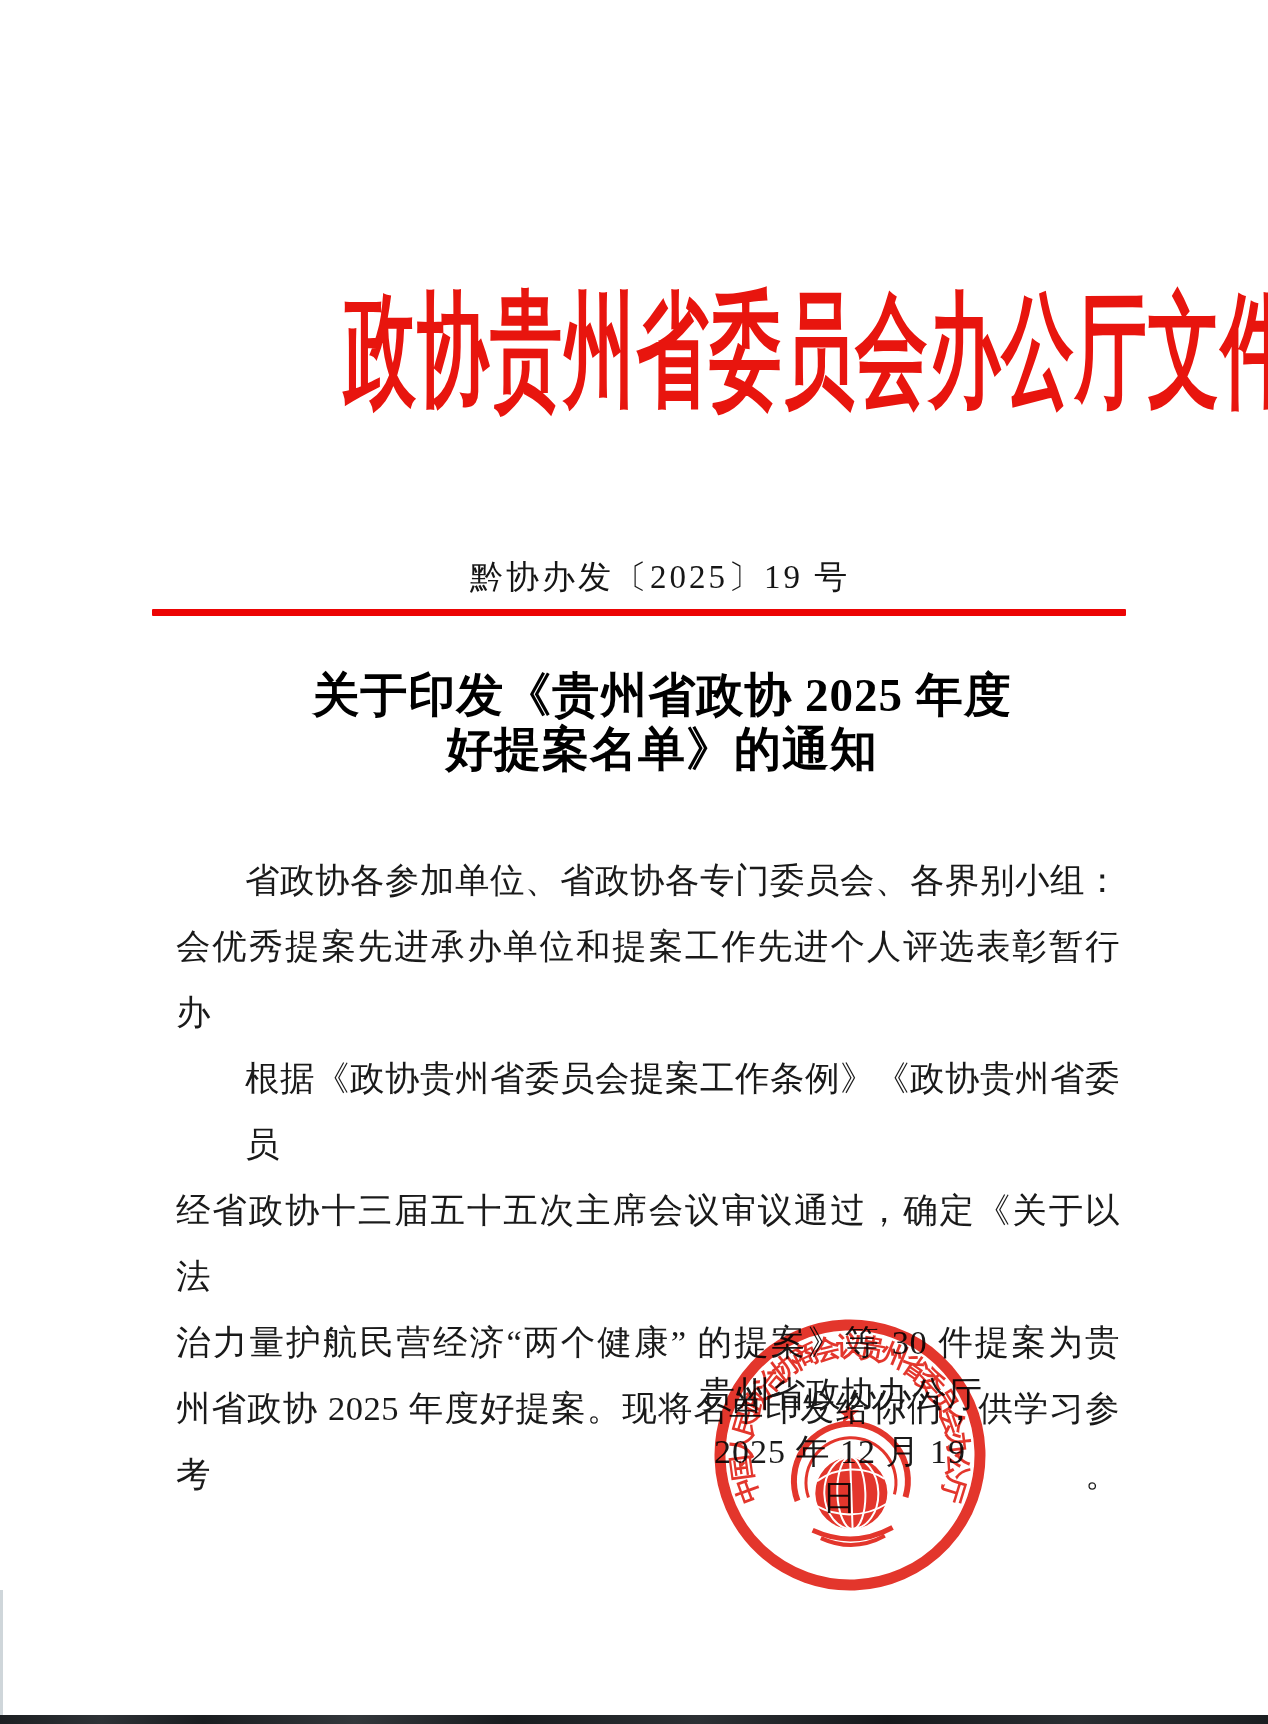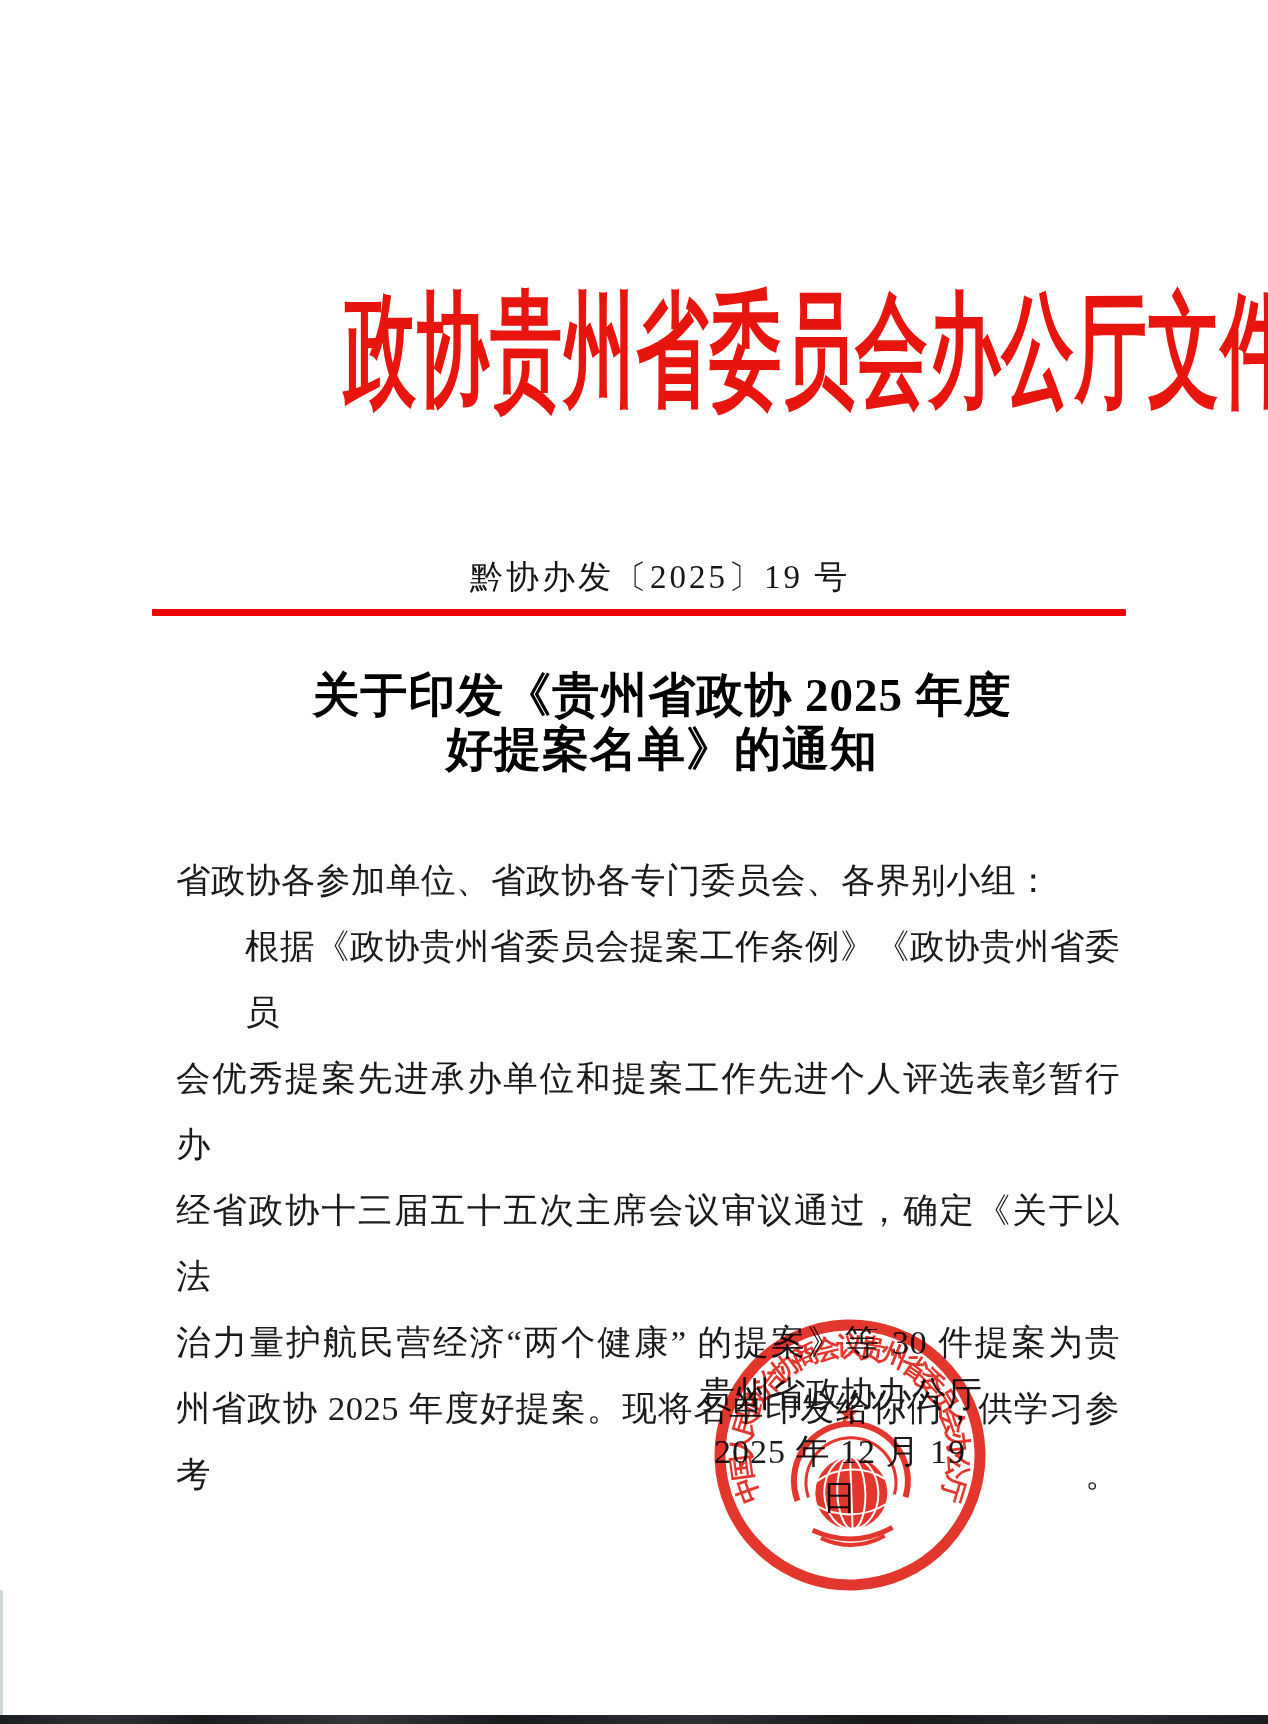--- a/index.html
+++ b/index.html
@@ -41,21 +41,21 @@
     position:absolute;top:668px;left:0;width:100%;
     text-align:center;font-weight:700;color:#000;
     font-size:47px;line-height:54px;letter-spacing:1px;
     transform:translateX(28px);
   }
   
   .body-block{
     position:absolute;top:847px;left:176px;width:944px;
     font-size:34.5px;line-height:66px;color:#1a1a1a;
   }
-  .salutation{text-align:left;letter-spacing:0.5px;}
+  .salutation{text-align:right;letter-spacing:0.5px;}
   .jline{text-align:justify;text-align-last:justify;letter-spacing:0.5px;}
   .indent2{padding-left:69px;}
   
   .signature{
     position:absolute;top:1372px;left:700px;width:282px;
     text-align:justify;text-align-last:justify;
     font-size:35px;line-height:46px;color:#1a1a1a;
   }
   .sign-date{
     position:absolute;top:1429px;left:698px;width:284px;
@@ -100,22 +100,22 @@
 
   <div class="red-rule"></div>
 
   <div class="title-block">
     <div>关于印发《贵州省政协 2025 年度</div>
     <div>好提案名单》的通知</div>
   </div>
 
   <div class="body-block">
     <div class="salutation">省政协各参加单位、省政协各专门委员会、各界别小组：</div>
+    <div class="jline">会优秀提案先进承办单位和提案工作先进个人评选表彰暂行办</div>
     <div class="jline indent2">根据《政协贵州省委员会提案工作条例》《政协贵州省委员</div>
-    <div class="jline">会优秀提案先进承办单位和提案工作先进个人评选表彰暂行办</div>
     <div class="jline">经省政协十三届五十五次主席会议审议通过，确定《关于以法</div>
     <div class="jline">治力量护航民营经济“两个健康”  的提案》等 30 件提案为贵</div>
     <div class="jline">州省政协 2025 年度好提案。现将名单印发给你们，供学习参考。</div>
   </div>
 
   <div class="signature">贵州省政协办公厅</div>
   <div class="sign-date">2025 年 12 月 19 日</div>
 
   <div class="seal">
     <svg viewBox="0 0 280 280">

